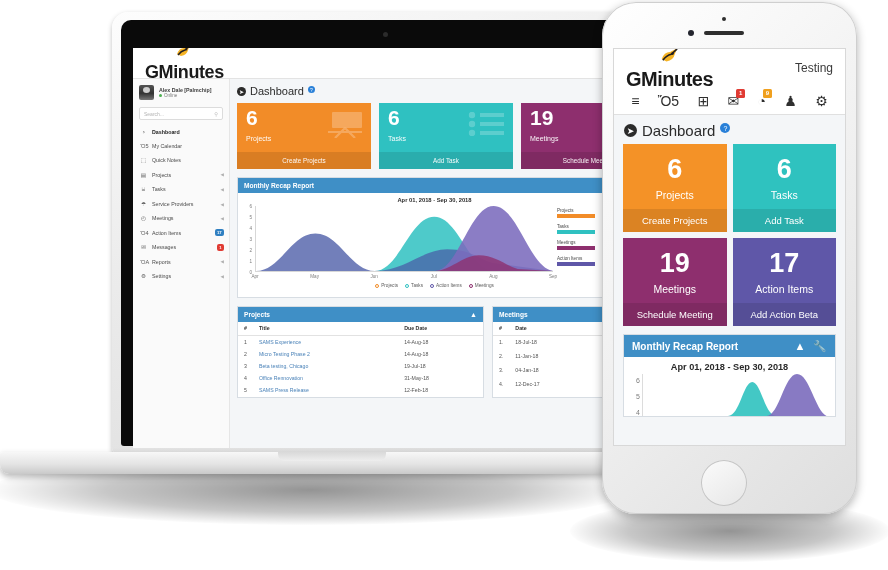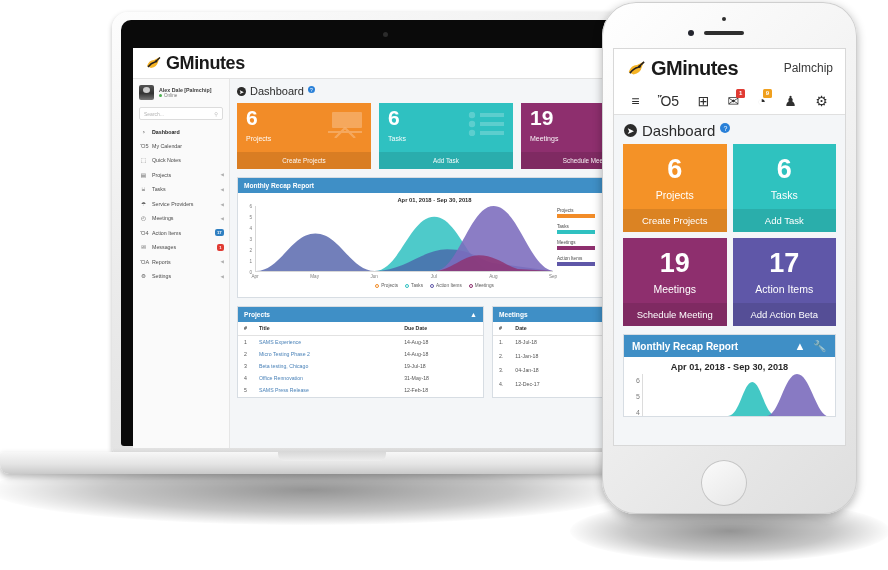--- a/index.html
+++ b/index.html
@@ -48,21 +48,21 @@
     background: linear-gradient(180deg,#d9d9d9,#eeeeee);
     border-radius: 0 0 7px 7px;
   }
 
   
   .app-topbar {
     position: absolute; left: 0; top: 0; width: 506px; height: 31px;
     background: #ffffff; border-bottom: 1px solid #e3e3e3;
     display: flex; align-items: center; padding-left: 12px;
   }
-  .logo-wrap { display: flex; align-items: center; gap: 3px; }
+  .logo-wrap { display: flex; align-items: center; gap: 3px; flex-direction: column; }
   .logo-mark { width: 18px; height: 16px; position: relative; }
   .logo-text { font-size: 18px; font-weight: bold; color: #1a1a1a; letter-spacing: -0.4px; }
 
   .sidebar {
     position: absolute; left: 0; top: 31px; width: 97px; height: 369px;
     background: #fafafa; border-right: 1px solid #e6e6e6;
   }
   .user-row { display: flex; align-items: center; gap: 5px; padding: 6px 5px 4px 6px; }
   .avatar {
     width: 15px; height: 15px; border-radius: 2px;
@@ -516,21 +516,21 @@
         <div class="logo-wrap">
           <span class="logo-mark" style="width:22px;height:19px;">
             <svg width="22" height="19" viewBox="0 0 18 16">
               <path d="M2 11 Q4 5 9 5 L15 2 L13 7 Q12 12 6 13 Z" fill="#f5b324"></path>
               <path d="M3 12 Q6 8 10 7 L15 2.5" stroke="#231f20" stroke-width="1.4" fill="none"></path>
               <circle cx="11.2" cy="6.4" r="1.1" fill="#231f20"></circle>
             </svg>
           </span>
           <span class="ph-logo-text">GMinutes</span>
         </div>
-        <span class="ph-org">Palmchip</span>
+        <span class="ph-org">Testing</span>
       </div>
 
       <div class="ph-iconbar" id="ph-iconbar">
           <span class="ph-ic">≡</span>
           <span class="ph-ic">Ὄ5</span>
           <span class="ph-ic">⊞</span>
           <span class="ph-ic">✉<span class="bdg bdg-red">1</span></span>
           <span class="ph-ic">◔<span class="bdg bdg-org">9</span></span>
           <span class="ph-ic">♟</span>
           <span class="ph-ic">⚙</span>

